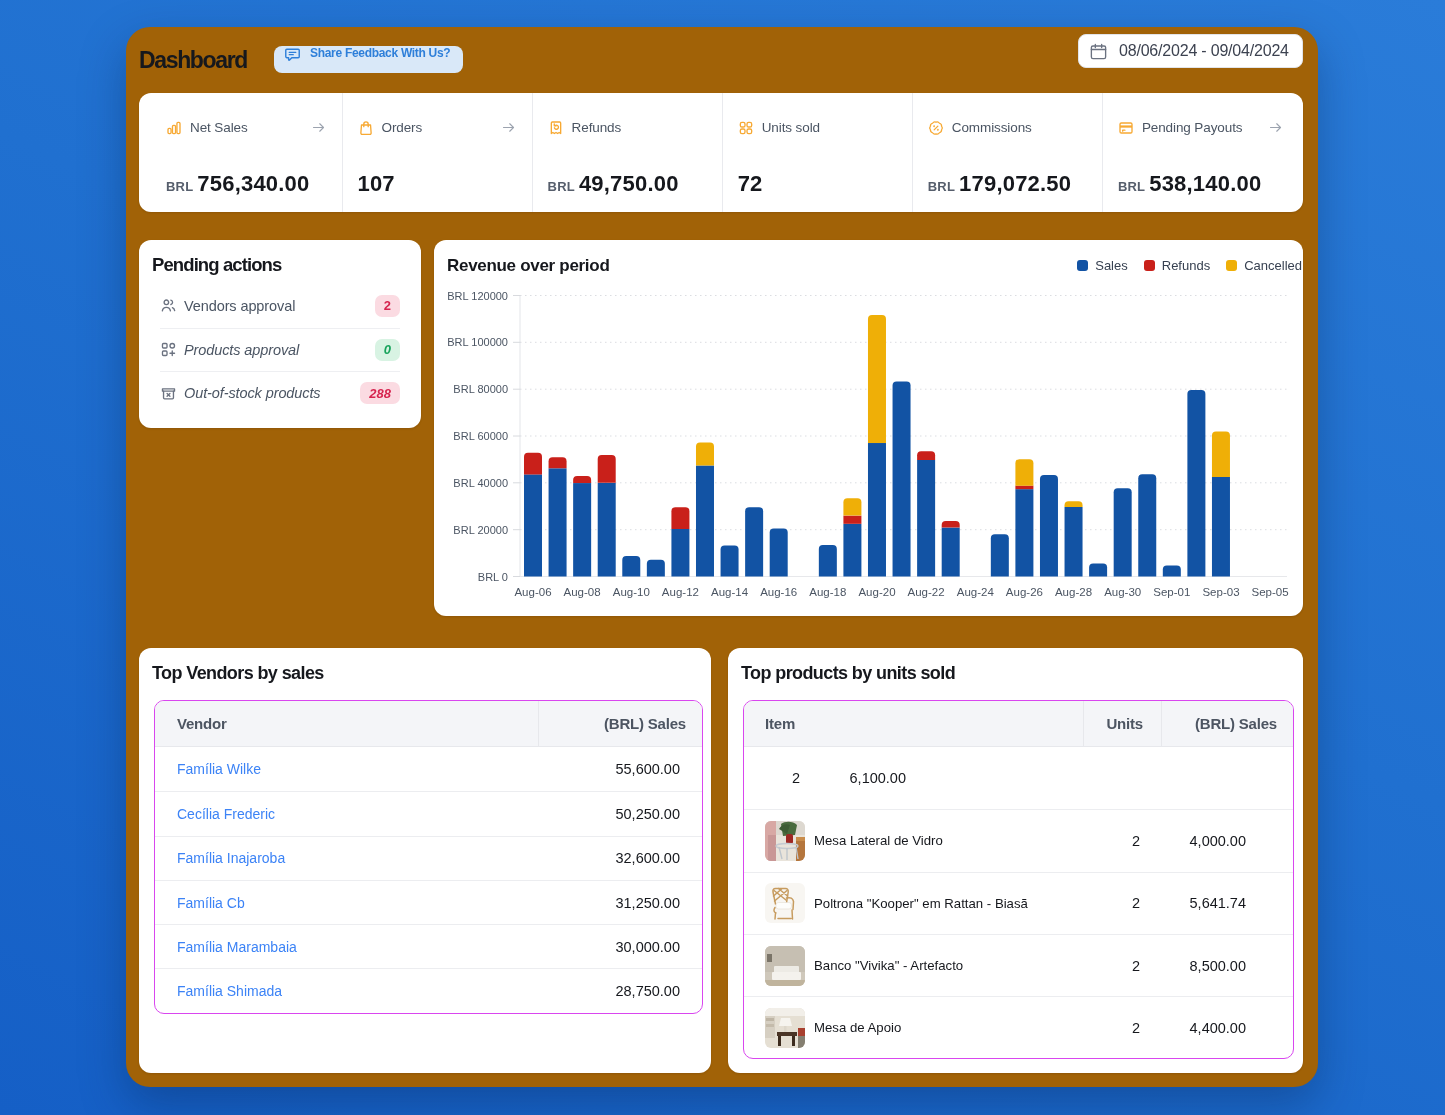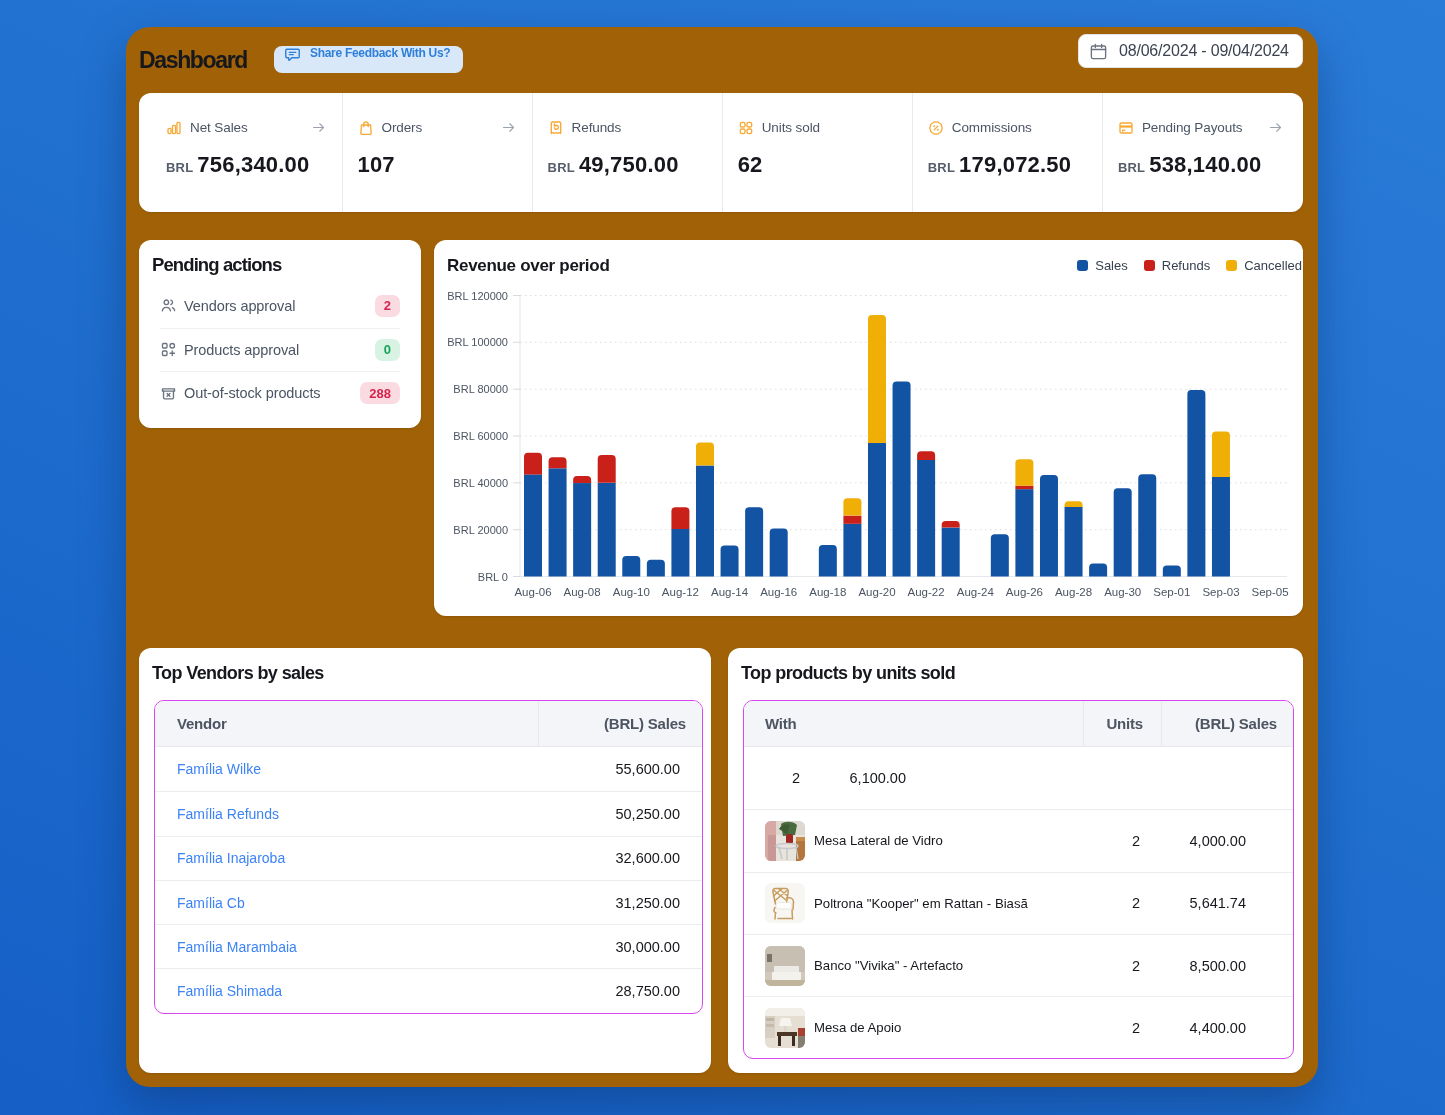--- a/index.html
+++ b/index.html
@@ -11,26 +11,26 @@
 .datebox{position:absolute;left:952px;top:7px;width:225px;height:34px;display:flex;align-items:center;gap:11px;padding:0 10px;background:#fff;border:1px solid #E2E4E9;border-radius:8px;color:#3C4250;font-size:16px;font-weight:400;letter-spacing:-.2px;white-space:nowrap;}
 .card{position:absolute;background:#fff;border-radius:12px;box-shadow:0 1px 2px rgba(16,24,40,.06),0 1px 3px rgba(16,24,40,.05);}
 .stats{left:13px;top:66px;width:1164px;height:119px;display:flex;}
 .stat{width:190.1px;flex:none;position:relative;padding:25px 0 0 15px;}
 .stat:first-child{width:202.5px;padding-left:27px;}
 .stat:last-child{width:201.1px;}
 .stat+.stat{border-left:1px solid #E9EAEE;}
 .stat .lbl{display:flex;align-items:center;gap:8px;font-size:13.5px;line-height:19px;font-weight:500;color:#4B5563;letter-spacing:-.1px;}
 .stat .arr{position:absolute;right:16px;top:27px;}
 .stat:last-child .arr{right:20px;}
-.stat .val{margin-top:15px;font-size:22px;line-height:26px;font-weight:700;color:#16181D;letter-spacing:.2px;display:flex;align-items:baseline;}
+.stat .val{margin-top:34px;font-size:22px;line-height:26px;font-weight:700;color:#16181D;letter-spacing:.2px;display:flex;align-items:baseline;}
 .stat .cur{font-size:13px;font-weight:700;color:#565E6C;letter-spacing:.2px;margin-right:4px;}
 .pending{left:13px;top:213px;width:282px;height:188px;padding:14px 21px 0 13px;}
 .pending h2{font-size:18.5px;line-height:22px;font-weight:700;color:#16181D;letter-spacing:-.9px;}
 .prow{height:43.5px;display:flex;align-items:center;margin-left:8px;}
-.prow+.prow{border-top:1px solid #EEEFF2;}
+.prow+.prow{border-top:1px solid #EEEFF2;font-style:italic;}
 .plist{margin-top:8px;}
 .prow .txt{margin-left:7px;font-size:14.5px;font-weight:500;color:#4B5563;flex:1;letter-spacing:-.1px;}
 .badge{min-width:25px;height:22px;border-radius:7px;display:flex;align-items:center;justify-content:center;padding:0 9px;font-size:13px;font-weight:700;box-sizing:border-box;}
 .badge.red{background:#FBDBE2;color:#D6244F;}
 .badge.green{background:#D8F3E3;color:#17A35B;}
 .revenue{left:308px;top:213px;width:869px;height:376px;}
 .revenue h2{position:absolute;left:13px;top:16px;font-size:17px;font-weight:700;color:#16181D;letter-spacing:-.3px;}
 .legend{position:absolute;right:1px;top:18px;display:flex;gap:16px;}
 .litem{display:flex;align-items:center;gap:7px;font-size:13px;font-weight:500;color:#374151;}
 .sw{width:11px;height:11px;border-radius:3px;display:inline-block;}
@@ -125,21 +125,21 @@
     <div class="stat">
       <div class="lbl">
         <svg width="16" height="16" viewBox="0 0 24 24" fill="none" stroke="#F7A933" stroke-width="2" stroke-linecap="round">
             <rect x="3.5" y="3.5" width="7" height="7" rx="2.4"></rect>
             <rect x="13.5" y="3.5" width="7" height="7" rx="2.4"></rect>
             <rect x="3.5" y="13.5" width="7" height="7" rx="2.4"></rect>
             <rect x="13.5" y="13.5" width="7" height="7" rx="2.4"></rect>
           </svg>
         Units sold
       </div>
-      <div class="val">62</div>
+      <div class="val">72</div>
     </div>
     <div class="stat">
       <div class="lbl">
         <svg width="16" height="16" viewBox="0 0 24 24" fill="none" stroke="#F7A933" stroke-width="1.9" stroke-linecap="round" stroke-linejoin="round">
             <path d="M12.00 3.20 Q15.28 1.92 17.17 4.88 Q20.58 5.77 20.37 9.28 Q22.60 12.00 20.37 14.72 Q20.58 18.23 17.17 19.12 Q15.28 22.08 12.00 20.80 Q8.72 22.08 6.83 19.12 Q3.42 18.23 3.63 14.72 Q1.40 12.00 3.63 9.28 Q3.42 5.77 6.83 4.88 Q8.72 1.92 12.00 3.20 Z"></path>
             <path d="M9.2 14.8l5.6-5.6"></path>
             <circle cx="9.2" cy="9.4" r="0.5"></circle>
             <circle cx="14.8" cy="14.6" r="0.5"></circle>
           </svg>
         Commissions
@@ -290,21 +290,21 @@
     <div class="tbl">
       <div class="thead">
           <div class="c1">Vendor</div>
           <div class="c2">(BRL) Sales</div>
         </div>
       <div class="trow">
           <div class="c1">Família Wilke</div>
           <div class="c2">55,600.00</div>
         </div>
       <div class="trow">
-          <div class="c1">Família Refunds</div>
+          <div class="c1">Cecília Frederic</div>
           <div class="c2">50,250.00</div>
         </div>
       <div class="trow">
           <div class="c1">Família Inajaroba</div>
           <div class="c2">32,600.00</div>
         </div>
       <div class="trow">
           <div class="c1">Família Cb</div>
           <div class="c2">31,250.00</div>
         </div>
@@ -315,21 +315,21 @@
       <div class="trow">
           <div class="c1">Família Shimada</div>
           <div class="c2">28,750.00</div>
         </div>
     </div>
   </div>
   <div class="card tcard products">
     <h2>Top products by units sold</h2>
     <div class="tbl">
       <div class="thead">
-          <div class="c1">With</div>
+          <div class="c1">Item</div>
           <div class="c2">Units</div>
           <div class="c3">(BRL) Sales</div>
         </div>
       <div class="trow">
         <div class="c2">2</div>
           <div class="c3">6,100.00</div>
       </div>
       <div class="trow">
         <div class="c1"><span class="thumb">
               <svg width="40" height="40" viewBox="0 0 40 40">

